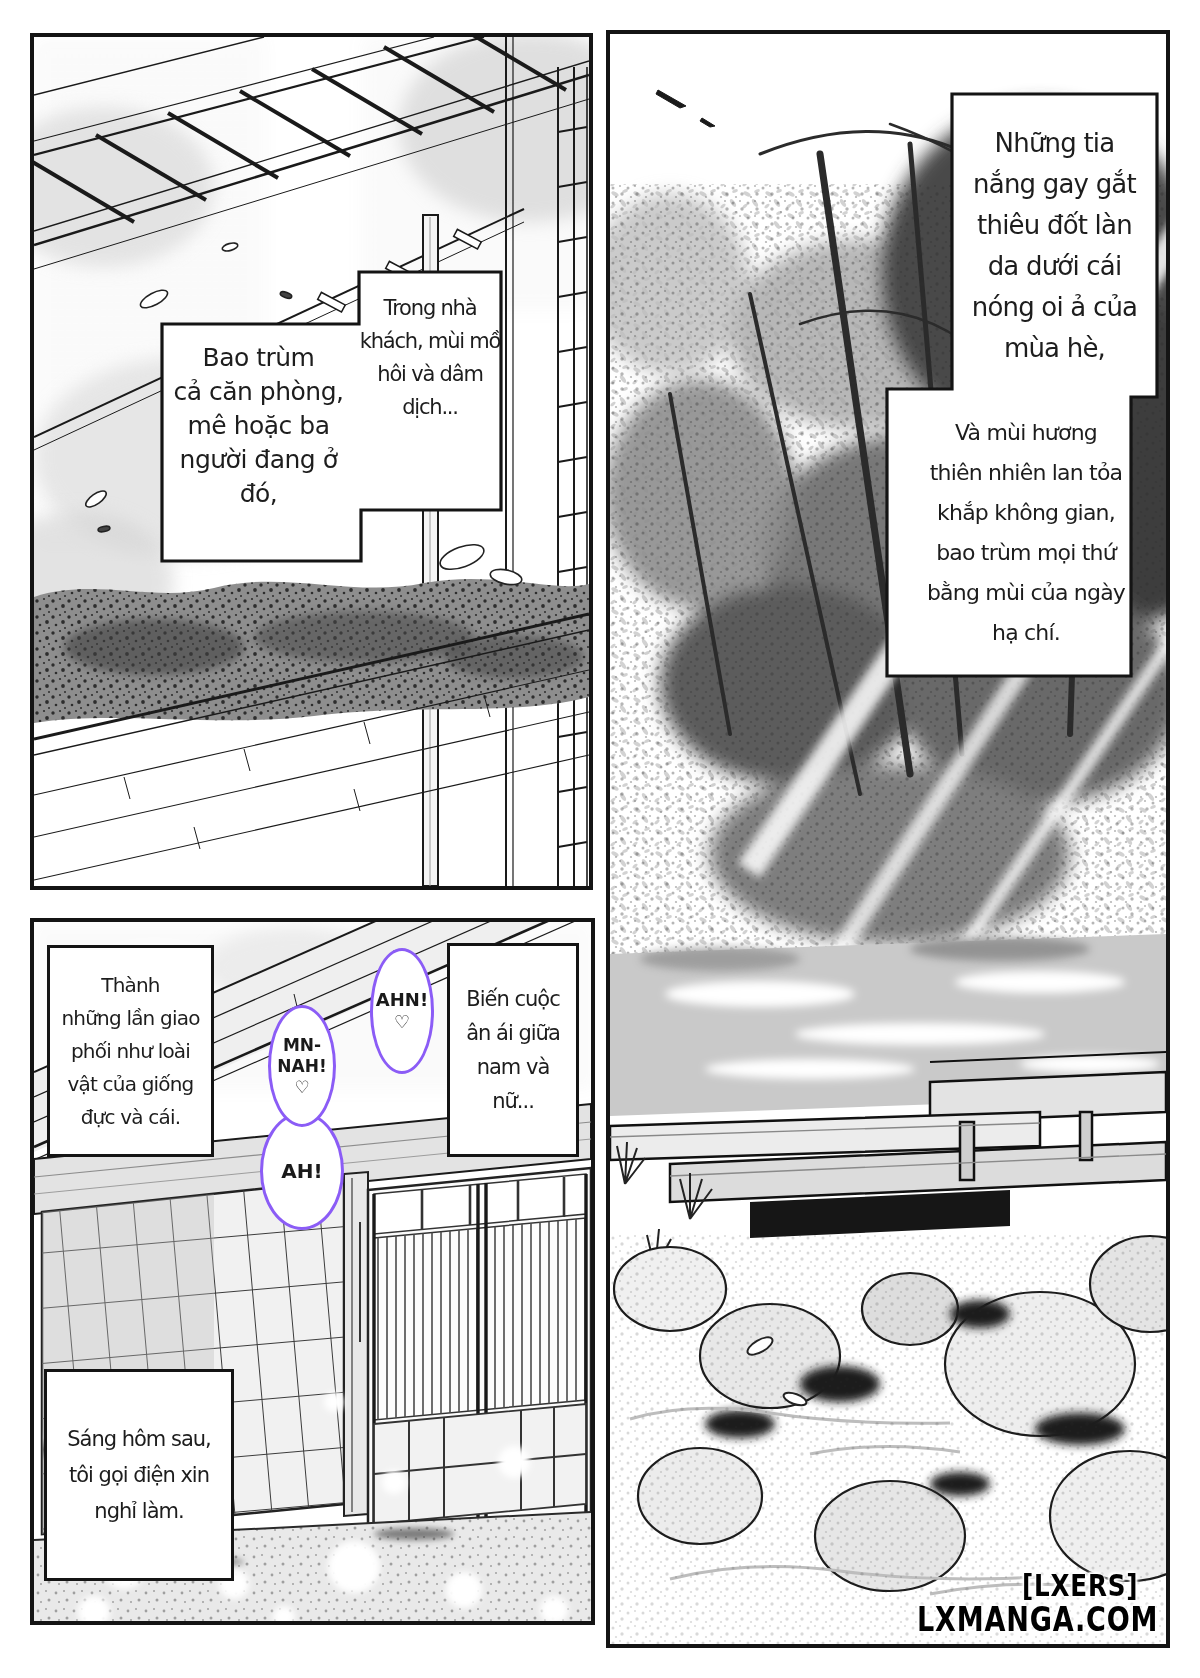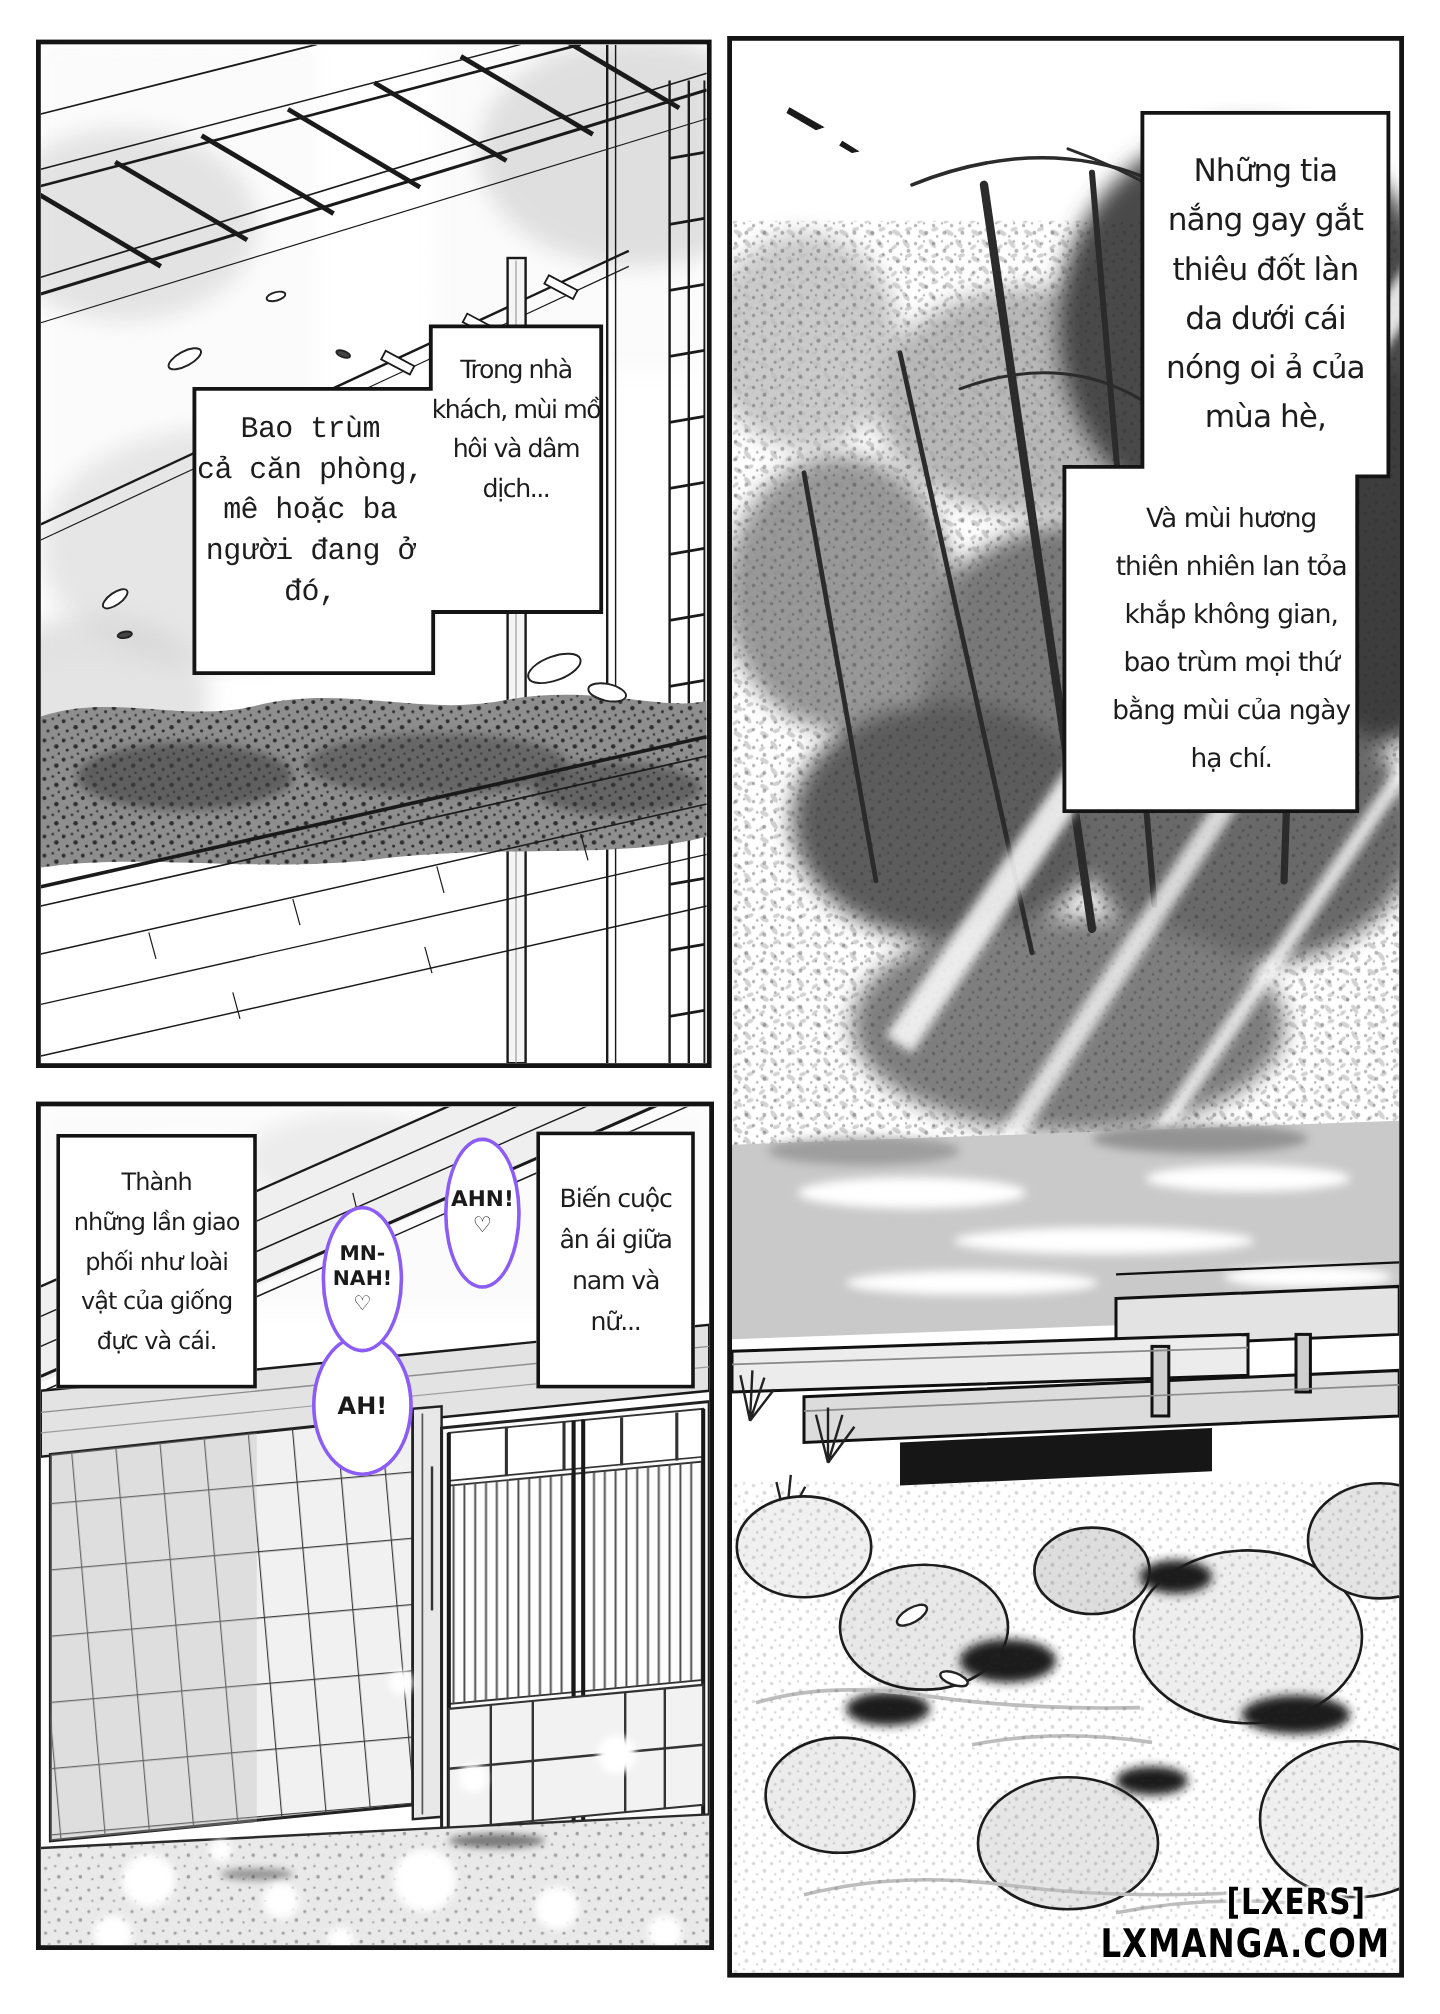--- a/index.html
+++ b/index.html
@@ -11,21 +11,21 @@
   .panel-r {left:606px;top:30px;width:564px;height:1618px;}
   .art{position:absolute;left:0;top:0;z-index:1;}
   .boxart{position:absolute;left:0;top:0;z-index:3;pointer-events:none;}
   .nar{position:absolute;z-index:4;display:flex;align-items:center;justify-content:center;
        text-align:center;white-space:pre-line;color:#1d1d1d;}
   .narbox{position:absolute;z-index:4;display:flex;align-items:center;justify-content:center;
        text-align:center;white-space:pre-line;color:#1d1d1d;background:#fff;border:3px solid #141414;box-sizing:border-box;}
   .bubble{position:absolute;z-index:5;background:#fff;border:3px solid #8b5cf6;border-radius:50%;
        display:flex;align-items:center;justify-content:center;text-align:center;
        white-space:pre-line;font-weight:bold;}
-  .t-room {left:124px;top:254px;width:201px;height:270px;font-size:25px;line-height:34px;letter-spacing:-0.5px;font-family:Liberation Mono, monospace;}
+  .t-room {left:124px;top:254px;width:201px;height:270px;font-size:25px;line-height:34px;letter-spacing:-0.5px;}
   .t-guest{left:325px;top:202px;width:142px;height:238px;font-size:21px;line-height:33px;letter-spacing:-1.2px;}
   .t-sun  {left:342px;top:60px;width:205px;height:303px;font-size:26px;line-height:41px;letter-spacing:-0.8px;}
   .t-scent{left:277px;top:355px;width:244px;height:287px;font-size:22px;line-height:40px;letter-spacing:-0.8px;padding-left:17px;}
   .t-mating {left:13px;top:23px;width:167px;height:212px;font-size:20px;line-height:33px;letter-spacing:-0.8px;}
   .t-love   {left:413px;top:21px;width:132px;height:214px;font-size:21px;line-height:34px;letter-spacing:-1px;text-align:center;}
   .t-morning{left:10px;top:447px;width:190px;height:212px;font-size:21px;line-height:36px;letter-spacing:-1px;}
   .b-ahn  {left:336px;top:26px;width:58px;height:120px;font-size:18px;line-height:22px;}
   .b-mnnah{left:234px;top:83px;width:62px;height:116px;font-size:17px;line-height:21px;}
   .b-ah   {left:226px;top:190px;width:78px;height:112px;font-size:20px;z-index:4;}
   .watermark{position:absolute;right:8px;bottom:6px;z-index:6;text-align:right;color:#000000;
@@ -283,20 +283,23 @@
 ♡</div>
     <div class="narbox t-mating">Thành
 những lần giao
 phối như loài
 vật của giống
 đực và cái.</div>
     <div class="narbox t-love">Biến cuộc
 ân ái giữa
 nam và
 nữ...</div>
+    <div class="narbox t-morning">Sáng hôm sau,
+tôi gọi điện xin
+nghỉ làm.</div>
   </div>
 
   <div class="panel panel-r">
     <svg class="art" width="556" height="1610" viewBox="0 0 556 1610">
       <defs>
         <pattern id="c-leaf" width="22" height="22" patternUnits="userSpaceOnUse">
           <ellipse cx="5" cy="6" rx="4" ry="2" fill="#8f8f8f" transform="rotate(30 5 6)"></ellipse>
           <ellipse cx="15" cy="3" rx="3" ry="1.6" fill="#8f8f8f" transform="rotate(-20 15 3)"></ellipse>
           <ellipse cx="13" cy="15" rx="4.5" ry="2" fill="#8f8f8f" transform="rotate(55 13 15)"></ellipse>
           <ellipse cx="3" cy="18" rx="3" ry="1.5" fill="#8f8f8f" transform="rotate(-40 3 18)"></ellipse>

